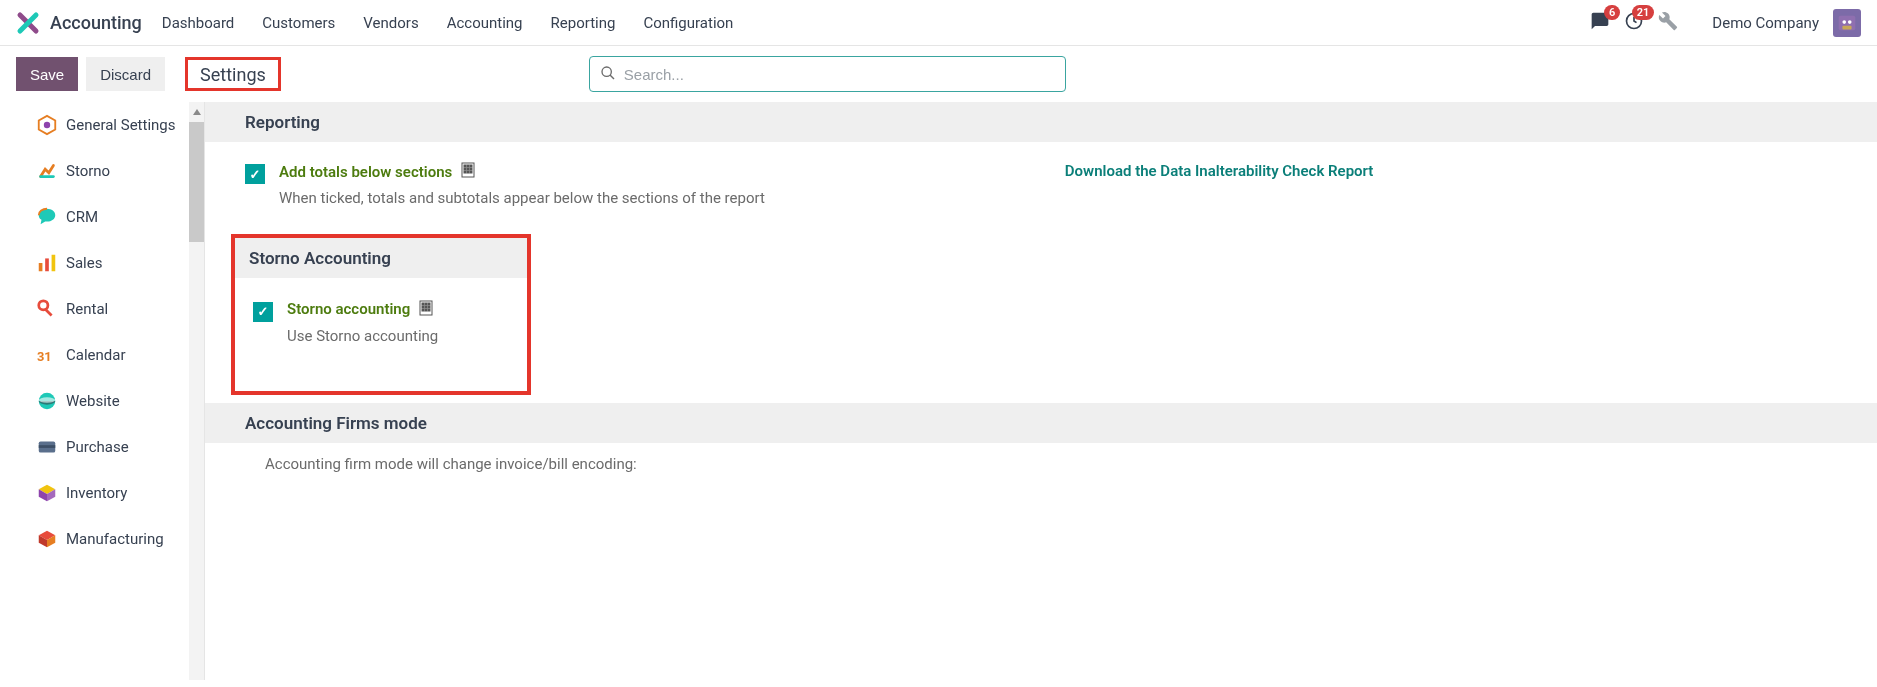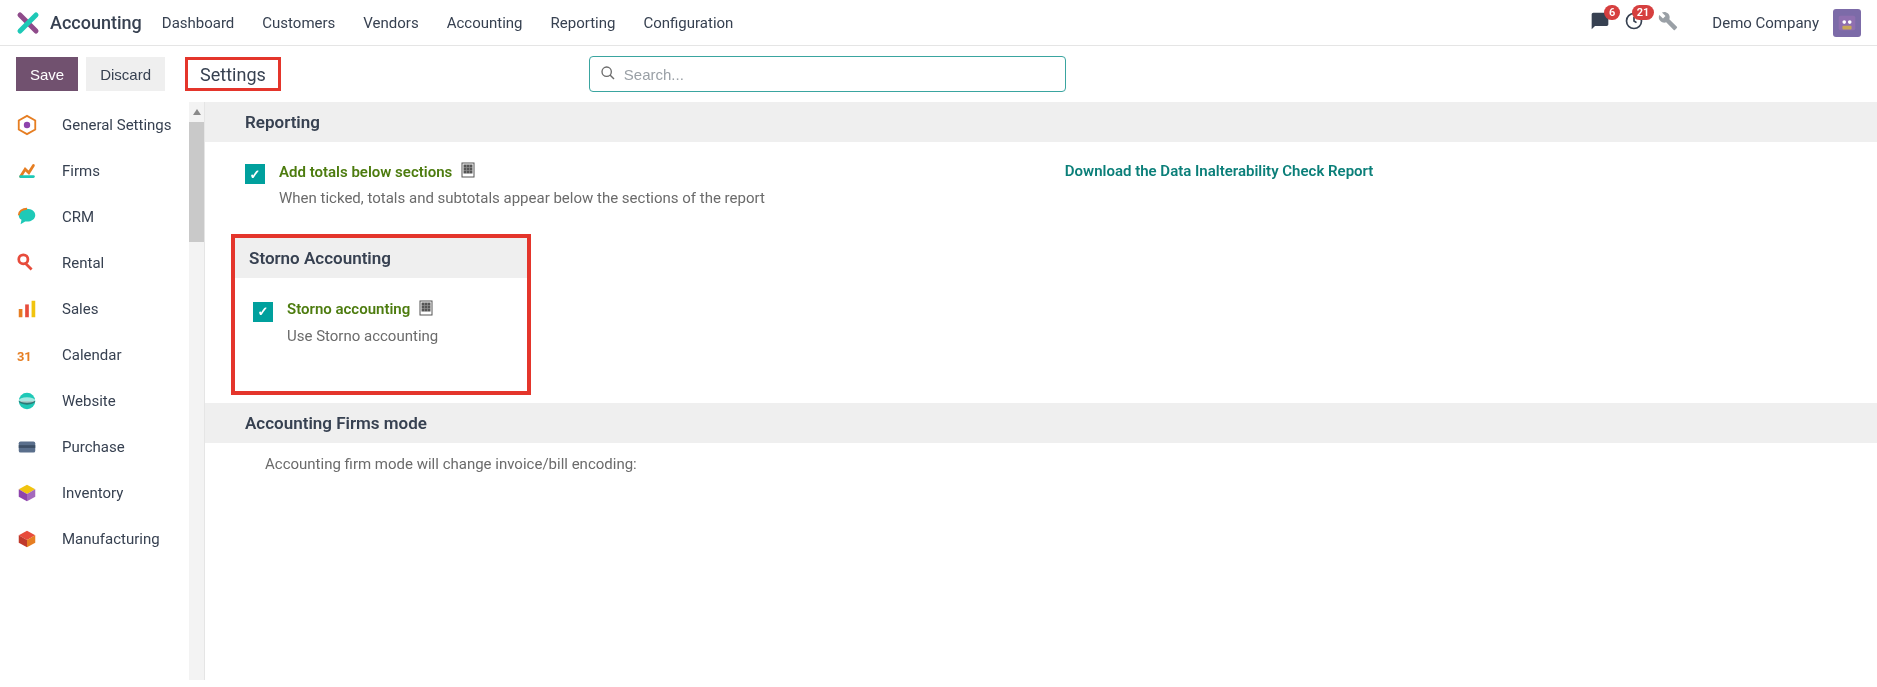--- a/index.html
+++ b/index.html
@@ -27,21 +27,21 @@
     .search-box { display: flex; align-items: center; width: 477px; height: 36px; border: 1px solid #3aa5a0; border-radius: 4px; padding: 0 10px; background: #fff; }
     .search-box input { border: none; outline: none; flex: 1; font-size: 15px; color: #374151; margin-left: 8px; }
     .search-box input::placeholder { color: #9aa0a6; }
     
     
     .body { display: flex; height: 578px; }
     .sidebar { width: 205px; border-right: 1px solid #e5e5e5; position: relative; background: #fff; }
     .sidebar-scroll-up { position:absolute; top:0; right:0; width:15px; height:20px; display:flex; align-items:center; justify-content:center; background:#f3f3f3; }
     .sidebar-scrollbar { position: absolute; top: 20px; right: 0; width: 15px; height: 120px; background: #c9c9c9; border-radius: 0; }
     .sidebar-track { position:absolute; top:0; right:0; width:15px; bottom:0; background:#f3f3f3; }
-    .sidebar-item { display: flex; align-items: center; gap: 24px; padding: 12px 16px; cursor: pointer; color: #374151; font-size: 15px; }
+    .sidebar-item { display: flex; align-items: center; gap: 8px; padding: 12px 16px; cursor: pointer; color: #374151; font-size: 15px; margin-left: 20px; }
     .side-icon { width: 22px; height: 22px; display: inline-flex; align-items: center; justify-content: flex-start; }
     
     
     .main { flex: 1; overflow-y: auto; background: #fff; }
     .section-header { background: #efefef; padding: 10px 40px; font-size: 17px; font-weight: 600; color: #374151; }
     .section-body { padding: 20px 40px; display: flex; }
     .option-left { display: flex; flex-direction: column; max-width: 520px; }
     .option-left-inner { display:flex; gap: 14px; }
     .checkbox { width: 20px; height: 20px; background: #00a09d; display: inline-flex; align-items: center; justify-content: center; flex-shrink: 0; margin-top: 2px; }
     .check-mark { color: #fff; font-size: 13px; font-weight: bold; }
@@ -150,49 +150,49 @@
         </span>
       <span>General Settings</span>
     </div>
     <div class="sidebar-item">
       <span class="side-icon">
           <svg viewBox="0 0 24 24" width="22" height="22">
             <path d="M5 18 L10 10 L14 14 L19 6" fill="none" stroke="#e67e22" stroke-width="3" stroke-linecap="round"></path>
             <path d="M5 18 L19 18" stroke="#1ec9b7" stroke-width="3" stroke-linecap="round"></path>
           </svg>
         </span>
-      <span>Firms</span>
+      <span>Storno</span>
     </div>
     <div class="sidebar-item">
       <span class="side-icon">
           <svg viewBox="0 0 24 24" width="22" height="22">
             <path d="M12 3 C7 3 3 6 3 10 c0 2 1 4 3 5 l-1 5 5-3 c1 0 1 0 2 0 5 0 9-3 9-7 s-4-7-9-7z" fill="#1ec9b7"></path>
             <path d="M3 10 c0-4 4-7 9-7" fill="none" stroke="#e67e22" stroke-width="2"></path>
           </svg>
         </span>
       <span>CRM</span>
-    </div>
-    <div class="sidebar-item">
-      <span class="side-icon">
-          <svg viewBox="0 0 24 24" width="22" height="22">
-            <circle cx="8" cy="8" r="5" fill="none" stroke="#e74c3c" stroke-width="3"></circle>
-            <rect x="11" y="11" width="10" height="3" fill="#e74c3c" transform="rotate(45 11 11)"></rect>
-          </svg>
-        </span>
-      <span>Rental</span>
     </div>
     <div class="sidebar-item">
       <span class="side-icon">
           <svg viewBox="0 0 24 24" width="22" height="22">
             <rect x="3" y="12" width="4" height="9" fill="#e67e22"></rect>
             <rect x="10" y="7" width="4" height="14" fill="#e74c3c"></rect>
             <rect x="17" y="3" width="4" height="18" fill="#f1c40f"></rect>
           </svg>
         </span>
       <span>Sales</span>
+    </div>
+    <div class="sidebar-item">
+      <span class="side-icon">
+          <svg viewBox="0 0 24 24" width="22" height="22">
+            <circle cx="8" cy="8" r="5" fill="none" stroke="#e74c3c" stroke-width="3"></circle>
+            <rect x="11" y="11" width="10" height="3" fill="#e74c3c" transform="rotate(45 11 11)"></rect>
+          </svg>
+        </span>
+      <span>Rental</span>
     </div>
     <div class="sidebar-item">
       <span class="side-icon">
           <svg viewBox="0 0 24 24" width="22" height="22">
             <text x="1" y="18" font-size="14" font-weight="bold" fill="#e67e22">31</text>
           </svg>
         </span>
       <span>Calendar</span>
     </div>
     <div class="sidebar-item">

